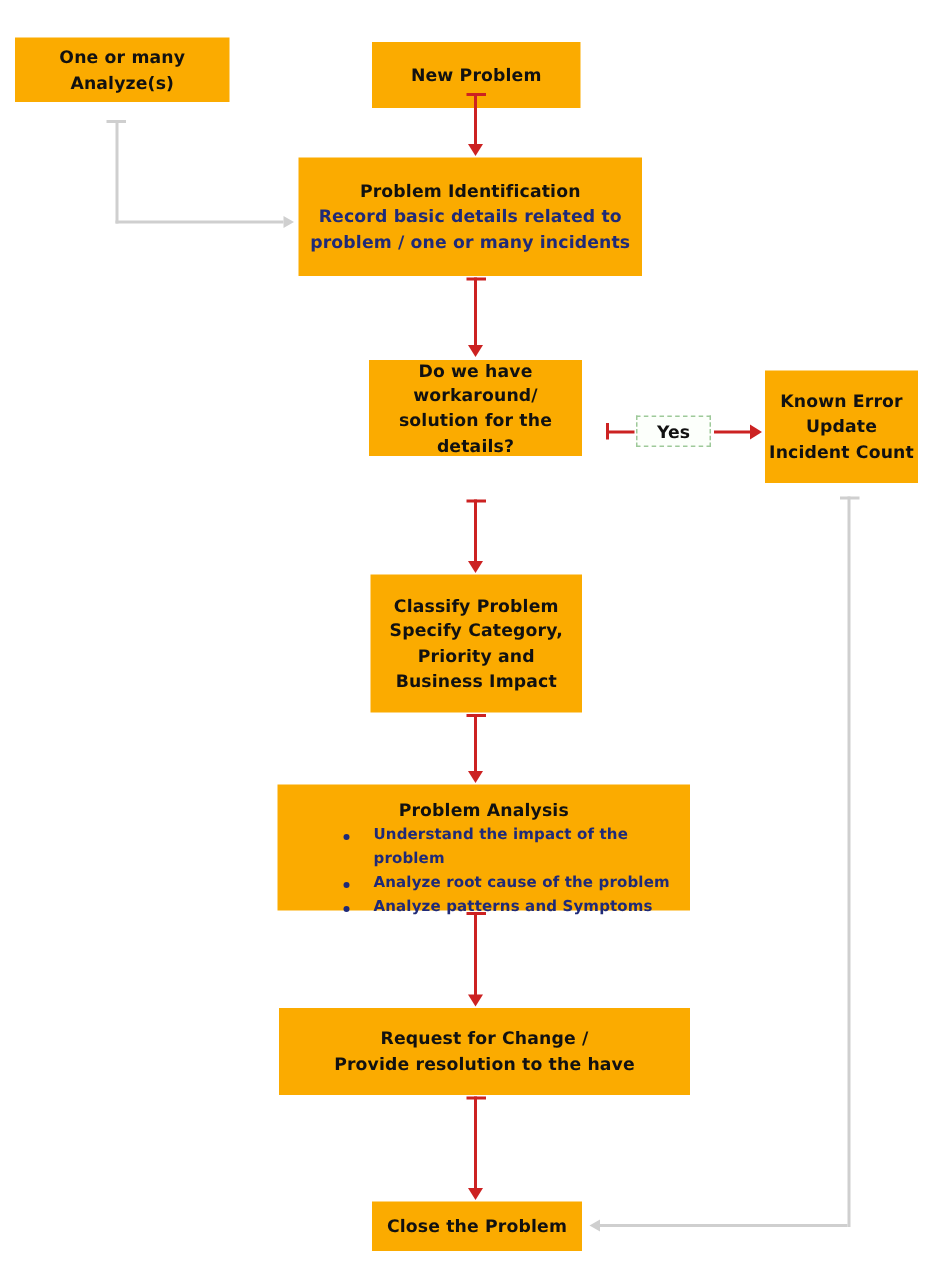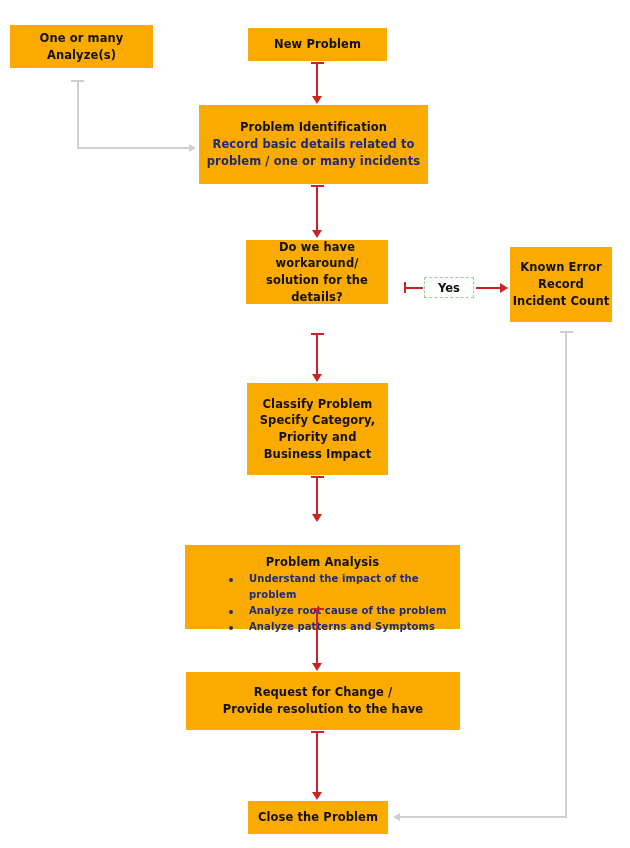--- a/index.html
+++ b/index.html
@@ -131,51 +131,51 @@
 </head>
 <body>
 
 <div id="canvas">
 
   <div class="node" style="left:10px; top:25px; width:143px; height:43px;">
     <span class="title">One or many</span>
     <span class="title">Analyze(s)</span>
   </div>
 
-  <div class="node" style="left:248px; top:28px; width:139px; height:33px;">
+  <div class="node" style="left:248px; top:28px; width:139px; height:44px;">
     <span class="title">New Problem</span>
   </div>
 
   <div class="node" style="left:199px; top:105px; width:229px; height:79px;">
     <span class="title">Problem Identification</span>
     <span class="sub">Record basic details related to</span>
     <span class="sub">problem / one or many incidents</span>
   </div>
 
   <div class="node" style="left:246px; top:240px; width:142px; height:64px;">
     <span class="title">Do we have</span>
     <span class="title">workaround/</span>
     <span class="title">solution for the</span>
     <span class="title">details?</span>
   </div>
 
   <div class="node" style="left:510px; top:247px; width:102px; height:75px;">
     <span class="title">Known Error</span>
-    <span class="title">Record</span>
+    <span class="title">Update</span>
     <span class="title">Incident Count</span>
   </div>
 
   <div class="node" style="left:247px; top:383px; width:141px; height:92px;">
     <span class="title">Classify Problem</span>
     <span class="title">Specify Category,</span>
     <span class="title">Priority and</span>
     <span class="title">Business Impact</span>
   </div>
 
-  <div class="node" style="left:185px; top:523px; width:275px; height:84px; justify-content:flex-start; padding-top:9px;margin-top:22px;">
+  <div class="node" style="left:185px; top:523px; width:275px; height:84px; justify-content:flex-start; padding-top:9px;">
     <span class="title">Problem Analysis</span>
     <ul class="bullets">
       <li>Understand the impact of the problem</li>
       <li>Analyze root cause of the problem</li>
       <li>Analyze patterns and Symptoms</li>
     </ul>
   </div>
 
   <div class="node" style="left:186px; top:672px; width:274px; height:58px;">
     <span class="title">Request for Change /</span>

